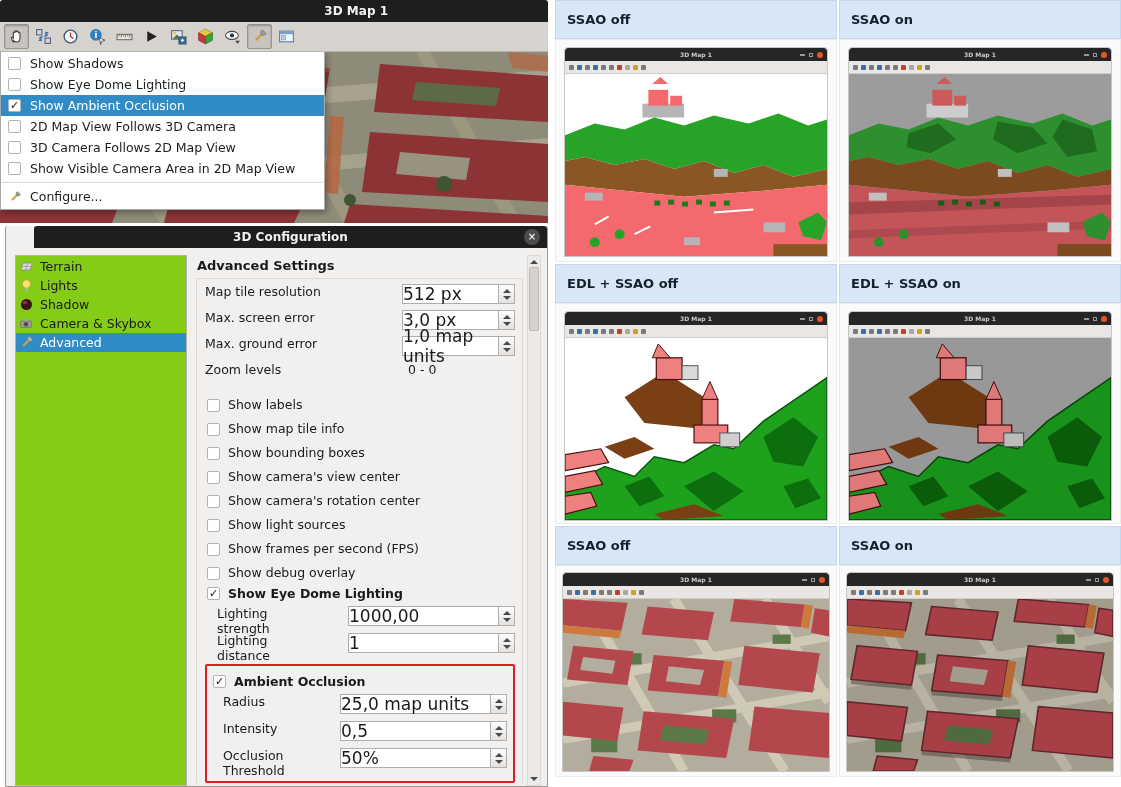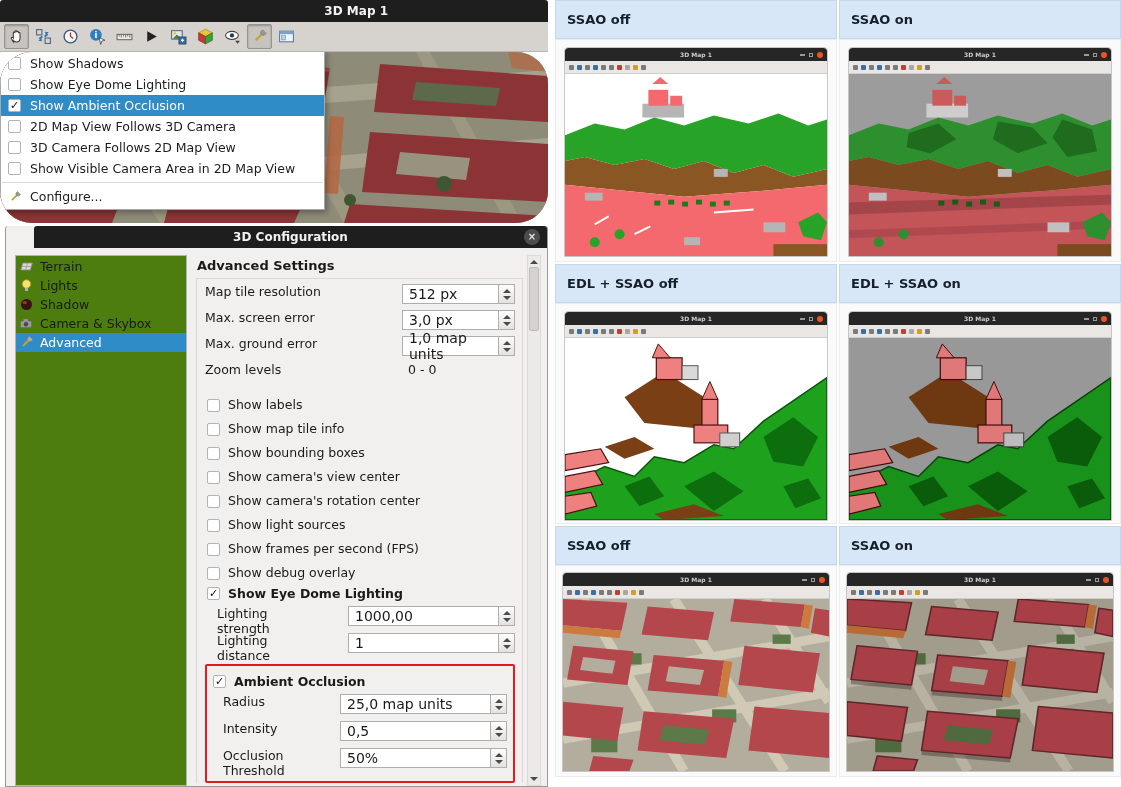--- a/index.html
+++ b/index.html
@@ -13,21 +13,21 @@
   .map-window { position:absolute; top:0; left:0; width:548px; height:224px; }
   .titlebar { height:22px; background:#1e1e1e; color:#f2f2f2; font-size:12px; font-weight:bold;
     display:flex; align-items:center; position:relative; border-radius:3px 3px 0 0; }
   .map-window .titlebar span { position:absolute; left:65%; transform:translateX(-50%); }
   .toolbar { height:30px; background:#d6d2ce; border-bottom:1px solid #b8b4b0;
     display:flex; align-items:center; padding-left:4px; gap:2px; }
   .tool-btn { width:25px; height:25px; display:flex; align-items:center; justify-content:center;
     border:1px solid transparent; border-radius:2px; }
   .tool-btn.pressed { border:1px solid #979390; background:#c7c3bf; box-shadow:inset 0 1px 2px rgba(0,0,0,.25); }
   .tool-btn svg { width:17px; height:17px; }
-  .viewport { position:relative; width:548px; height:171px; overflow:hidden; background:#8f8b79;border-radius:32px; }
+  .viewport { position:relative; width:548px; height:171px; overflow:hidden; background:#8f8b79; }
   .viewport > svg { display:block; width:548px; height:171px; }
 
   
   .menu { position:absolute; left:228px; top:50px; width:325px; background:#fff;
     border:1px solid #a8a8a8; box-shadow:2px 3px 6px rgba(0,0,0,.3); z-index:9;
     padding:2px 0; font-size:12.5px; color:#1c1c1c; font-weight:500; }
   .menu-item { height:21px; display:flex; align-items:center; gap:9px; padding:0 8px 0 7px; }
   .menu-item .cb { width:13px; height:13px; background:#fff; border:1px solid #b3b3b3; border-radius:2px;
     flex:0 0 13px; display:flex; align-items:center; justify-content:center;
     font-size:11px; line-height:11px; color:#111; font-weight:bold; }
@@ -38,32 +38,32 @@
 
   
   .dialog { position:absolute; left:5px; top:226px; width:543px; height:561px;
     background:#f2f0ee; border:1px solid #9c9895; border-top:none; border-radius:3px 3px 0 0; }
   .dialog .titlebar { border-radius:3px 3px 0 0;margin-left:28px; }
   .dialog .titlebar .dlg-title { position:absolute; left:50%; transform:translateX(-50%); }
   .dlg-close { position:absolute; right:7px; top:3px; width:16px; height:16px; border-radius:50%;
     background:#4c4c4c; color:#e8e8e8; font-size:10px; line-height:16px; text-align:center; }
   .dlg-body { position:relative; width:100%; height:calc(100% - 22px); }
   .listbox { position:absolute; left:9px; top:7px; width:172px; bottom:0;
-    background:#4d7c0f; border:1px solid #b5b2af; font-size:12.5px; color:#1a1a1a; padding-top:1px; }
+    background:#84cc16; border:1px solid #b5b2af; font-size:12.5px; color:#1a1a1a; padding-top:1px; }
   .lb-item { height:19px; display:flex; align-items:center; gap:6px; padding:0 4px 0 3px; }
   .lb-item svg { width:15px; height:15px; flex:0 0 15px; }
   .lb-item.sel { background:#308cc6; color:#fff; }
   .panel { position:absolute; left:190px; top:7px; right:24px; bottom:0; font-size:12.5px; color:#1a1a1a; }
   .panel-heading { font-weight:bold; font-size:13px; padding:3px 0 5px 1px; }
   .panel-frame { border:1px solid #dcd8d5; border-bottom:none; padding:5px 7px 0 8px; }
   .field-row { height:26px; display:flex; align-items:flex-start; }
   .field-row .flabel { flex:1; }
   .spinbox { display:flex; align-items:stretch; height:20px; }
   .spin-val { background:#fff; border:1px solid #b0adaa; border-right:none; width:96px;
-    display:flex; align-items:center; padding-left:6px; font-size:14px;margin-left:44px; }
+    display:flex; align-items:center; font-size:17px;margin-left:44px; }
   .grp .spin-val { width:150px; }
   .spin-btns { width:17px; border:1px solid #b0adaa; background:linear-gradient(#fdfdfd,#e4e2e0);
     display:flex; flex-direction:column; align-items:center; justify-content:center; gap:3px; }
   .arr-up { width:0; height:0; border-left:4px solid transparent; border-right:4px solid transparent; border-bottom:4px solid #4a4a4a; }
   .arr-dn { width:0; height:0; border-left:4px solid transparent; border-right:4px solid transparent; border-top:4px solid #4a4a4a; }
   .plain-val { width:113px; padding-left:6px; }
   .cb-row { height:24px; display:flex; align-items:flex-end; gap:8px; padding-left:2px; }
   .cb-row .cb, .grp-head .cb { width:13px; height:13px; background:#fff; border:1px solid #b3b3b3; border-radius:2px;
     flex:0 0 13px; display:flex; align-items:center; justify-content:center; font-size:11px; color:#111; }
   .grp-head { height:26px; display:flex; align-items:center; gap:8px; font-weight:bold; padding-left:2px; }

